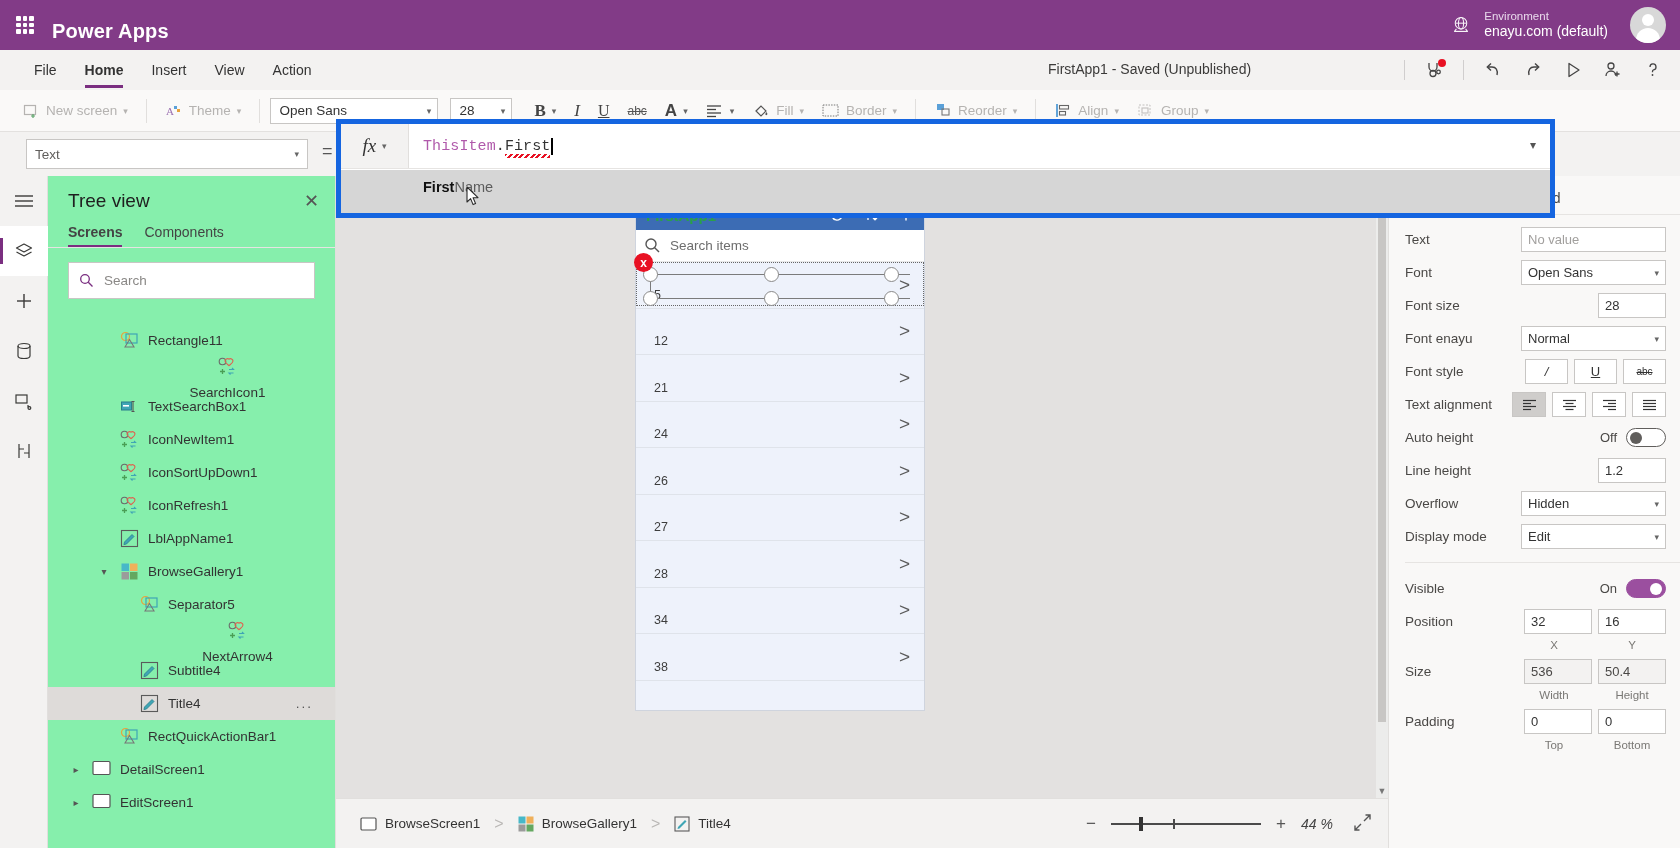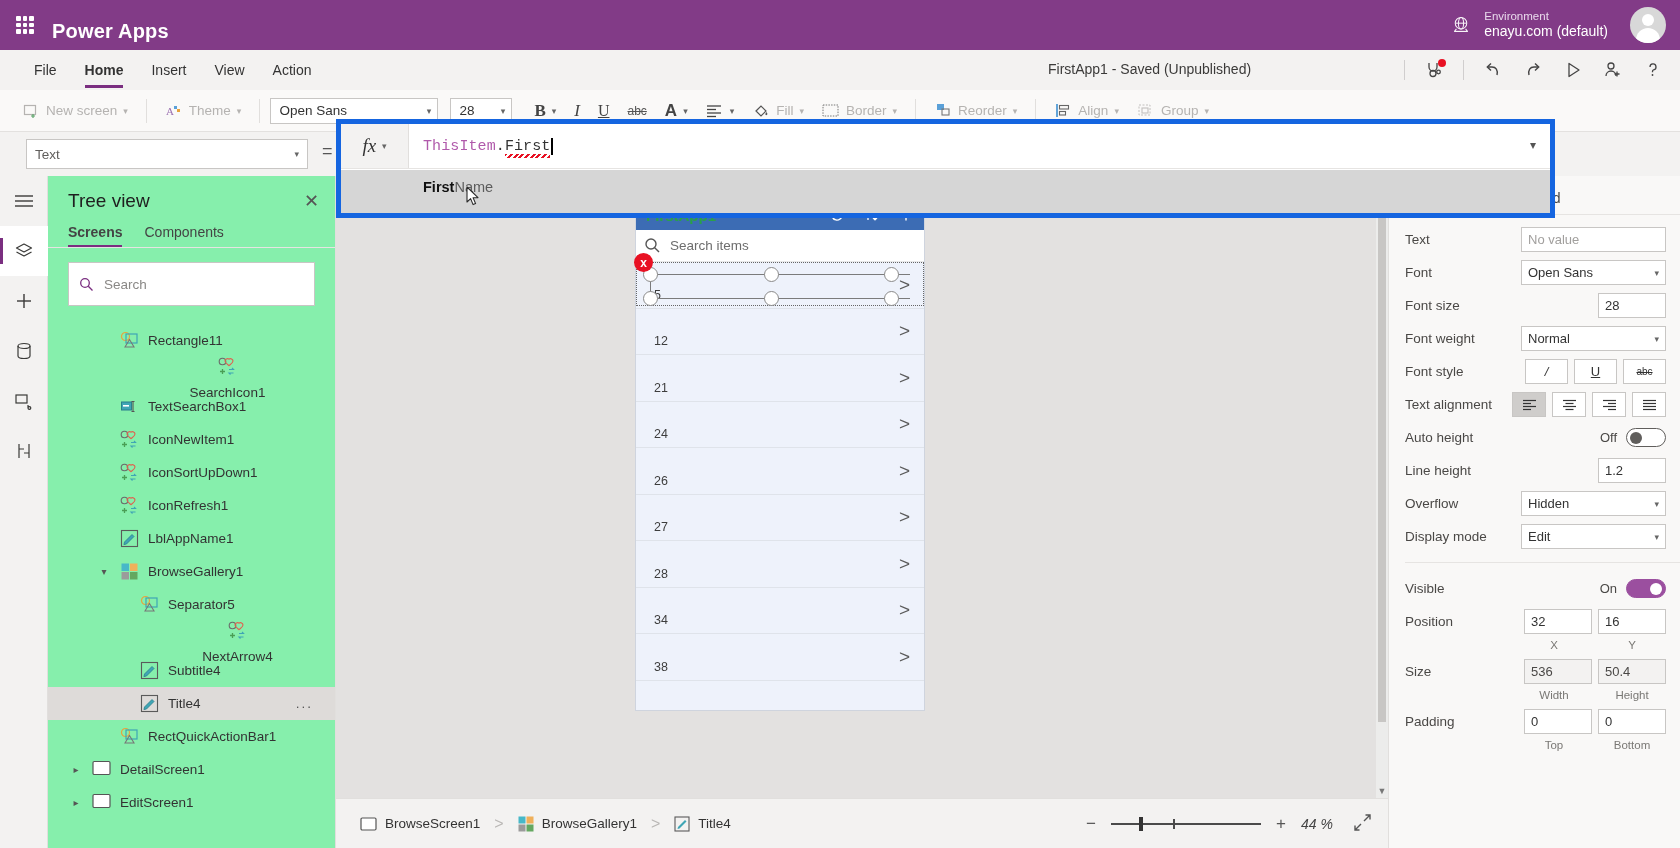--- a/index.html
+++ b/index.html
@@ -90,21 +90,21 @@
   .treepanel { position:absolute; left:48px; top:176px; width:288px; bottom:0;
     background:#86efac; border-right:1px solid #e1dfdd; }
   .tree-head { display:flex; align-items:center; justify-content:space-between;
     padding: 14px 16px 6px 20px; }
   .tree-title { font-size: 19px; color:#1f1f1f; }
   .xbtn { font-size:18px; color:#555; cursor:pointer; line-height:1; }
   .tree-tabs { display:flex; gap:22px; padding: 6px 20px 0 20px; border-bottom:1px solid #e6e4e2; }
   .ttab { font-size:14px; color:#444; padding-bottom:7px; cursor:pointer; position:relative; }
   .ttab.active { font-weight:bold; }
   .ttab.active::after { content:""; position:absolute; left:0; right:0; bottom:0; height:2.5px; background:#7a2e80; }
-  .tsearch { margin: 14px 20px 6px 20px; height:44px; border:1px solid #c8c6c4; background:#fff;
+  .tsearch { margin: 14px 20px 6px 20px; height:37px; border:1px solid #c8c6c4; background:#fff;
     display:flex; align-items:center; gap:10px; padding:0 10px; }
   .tsearch span.ph { color:#8a8886; font-size:13.5px; }
   .tree-list { position:absolute; left:0; right:0; top:148px; bottom:0; overflow:hidden; }
   .trow { display:flex; align-items:center; height:33px; padding-left:16px; gap:9px;
     font-size:13.5px; color:#333; cursor:pointer; position:relative; }
   .trow.sel { background:#dedbd9; }
   .trow .ellip { position:absolute; right:22px; letter-spacing:2px; color:#555; }
   .tcaret { width:12px; display:inline-block; text-align:center; font-size:10px; color:#555; }
 
   
@@ -802,21 +802,21 @@
     </div>
 
     <div class="prow">
       <span class="plabel">Font size</span>
       <div class="pfield num">
         <span>28</span>
       </div>
     </div>
 
     <div class="prow">
-      <span class="plabel">Font weight</span>
+      <span class="plabel">Font enayu</span>
       <div class="pfield">
         <span>Normal</span>
         <span class="chev">▾</span>
       </div>
     </div>
 
     <div class="prow">
       <span class="plabel">Font style</span>
       <div class="btngrp">
         <div class="minibtn" style="font-style:italic">/</div>

